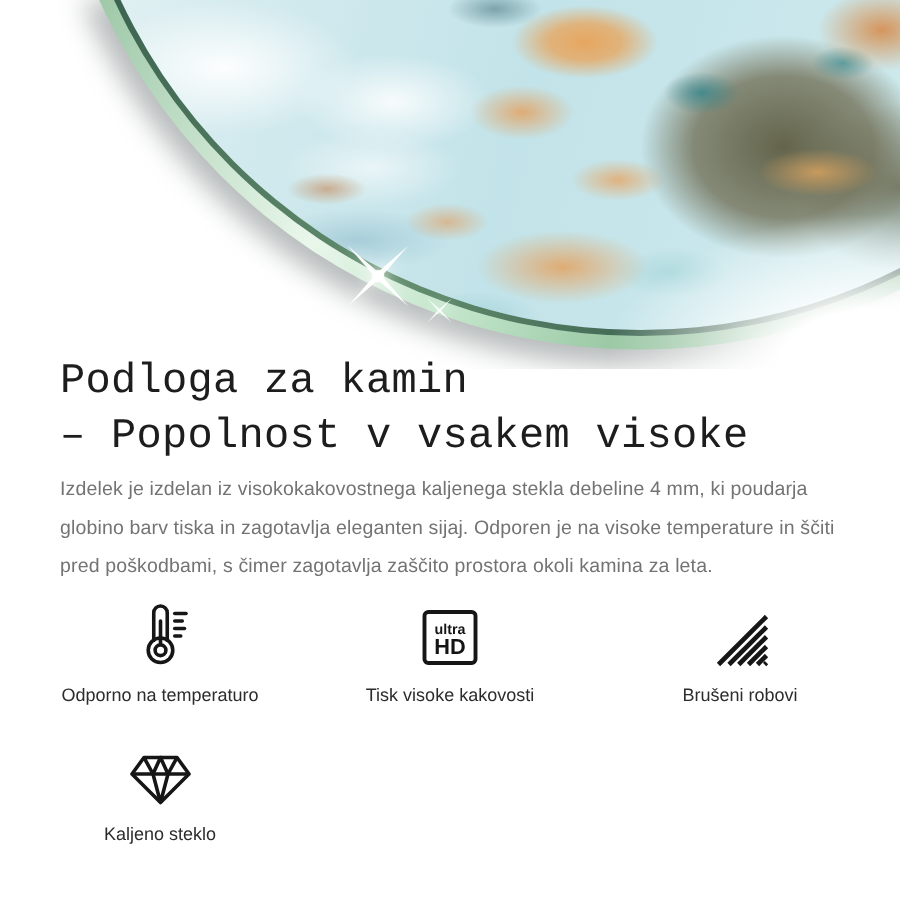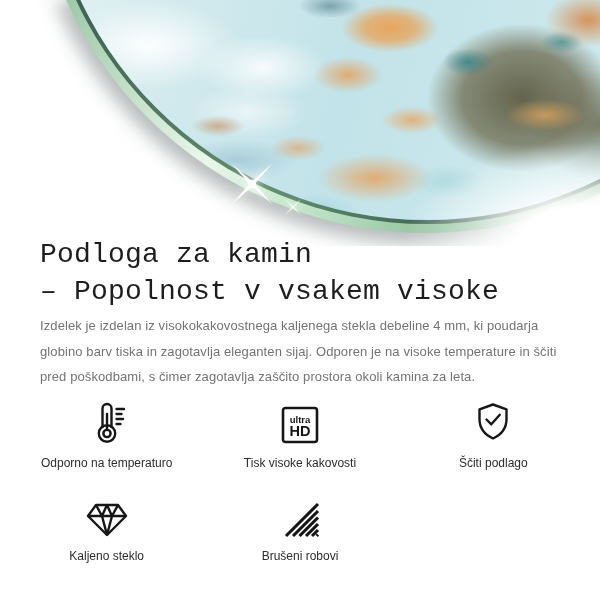--- a/index.html
+++ b/index.html
@@ -135,56 +135,45 @@
     <div class="icon-box">
       <svg class="icon-svg" width="44" height="44" viewBox="0 0 44 44">
         <rect class="icon-stroke" x="5" y="5" width="34" height="34" rx="2.5" style="stroke-width:2.6"></rect>
         <text x="22" y="19.5" font-size="9.5" font-weight="600" text-anchor="middle">ultra</text>
         <text x="22" y="33" font-size="14.5" font-weight="700" text-anchor="middle">HD</text>
       </svg>
     </div>
     <span class="feature-label">Tisk visoke kakovosti</span>
   </div>
 
-  <div class="feature">
-    <div class="icon-box">
-      <svg class="icon-svg" width="44" height="46" viewBox="0 0 44 46">
-        <g class="icon-stroke" stroke-width="2.5" stroke-linejoin="round" stroke-linecap="round">
-          <path d="M22,3.5 L35.5,8.3 V18 C35.5,27 30,33.8 22,37.5 C14,33.8 8.5,27 8.5,18 V8.3 Z"></path>
-          <path d="M15.5,18.5 L20.3,23.3 L28.8,13.8"></path>
-        </g>
-      </svg>
-    </div>
-    <span class="feature-label">Ščiti podlago</span>
-  </div>
-
-  <div class="feature">
-    <div class="icon-box">
-      <svg class="icon-svg" width="48" height="42" viewBox="0 0 48 42">
-        <g class="icon-stroke" stroke-width="2.2" stroke-linejoin="round">
-          <path d="M13,7 L35,7 L43,18 L24,37 L5,18 Z"></path>
-          <path d="M5,18 H43"></path>
-          <path d="M13,7 L19,18 L24,7 L29,18 L35,7"></path>
-          <path d="M19,18 L24,37 M29,18 L24,37"></path>
-        </g>
-      </svg>
-    </div>
-    <span class="feature-label">Kaljeno steklo</span>
-  </div>
 
   <div class="feature">
     <div class="icon-box">
       <svg class="icon-svg" width="44" height="44" viewBox="0 0 44 44">
         <g stroke="#161616" stroke-width="3.1" fill="none">
           <path d="M8,40 L40,8"></path>
           <path d="M15,40 L40,15"></path>
           <path d="M21.5,40 L40,21.5"></path>
           <path d="M28,40 L40,28"></path>
           <path d="M34,40 L40,34"></path>
           <path d="M38.7,40 L40,38.7"></path>
         </g>
       </svg>
     </div>
     <span class="feature-label">Brušeni robovi</span>
   </div>
 
+  <div class="feature">
+    <div class="icon-box">
+      <svg class="icon-svg" width="48" height="42" viewBox="0 0 48 42">
+        <g class="icon-stroke" stroke-width="2.2" stroke-linejoin="round">
+          <path d="M13,7 L35,7 L43,18 L24,37 L5,18 Z"></path>
+          <path d="M5,18 H43"></path>
+          <path d="M13,7 L19,18 L24,7 L29,18 L35,7"></path>
+          <path d="M19,18 L24,37 M29,18 L24,37"></path>
+        </g>
+      </svg>
+    </div>
+    <span class="feature-label">Kaljeno steklo</span>
+  </div>
+
 
 </div>
 
 </body></html>

